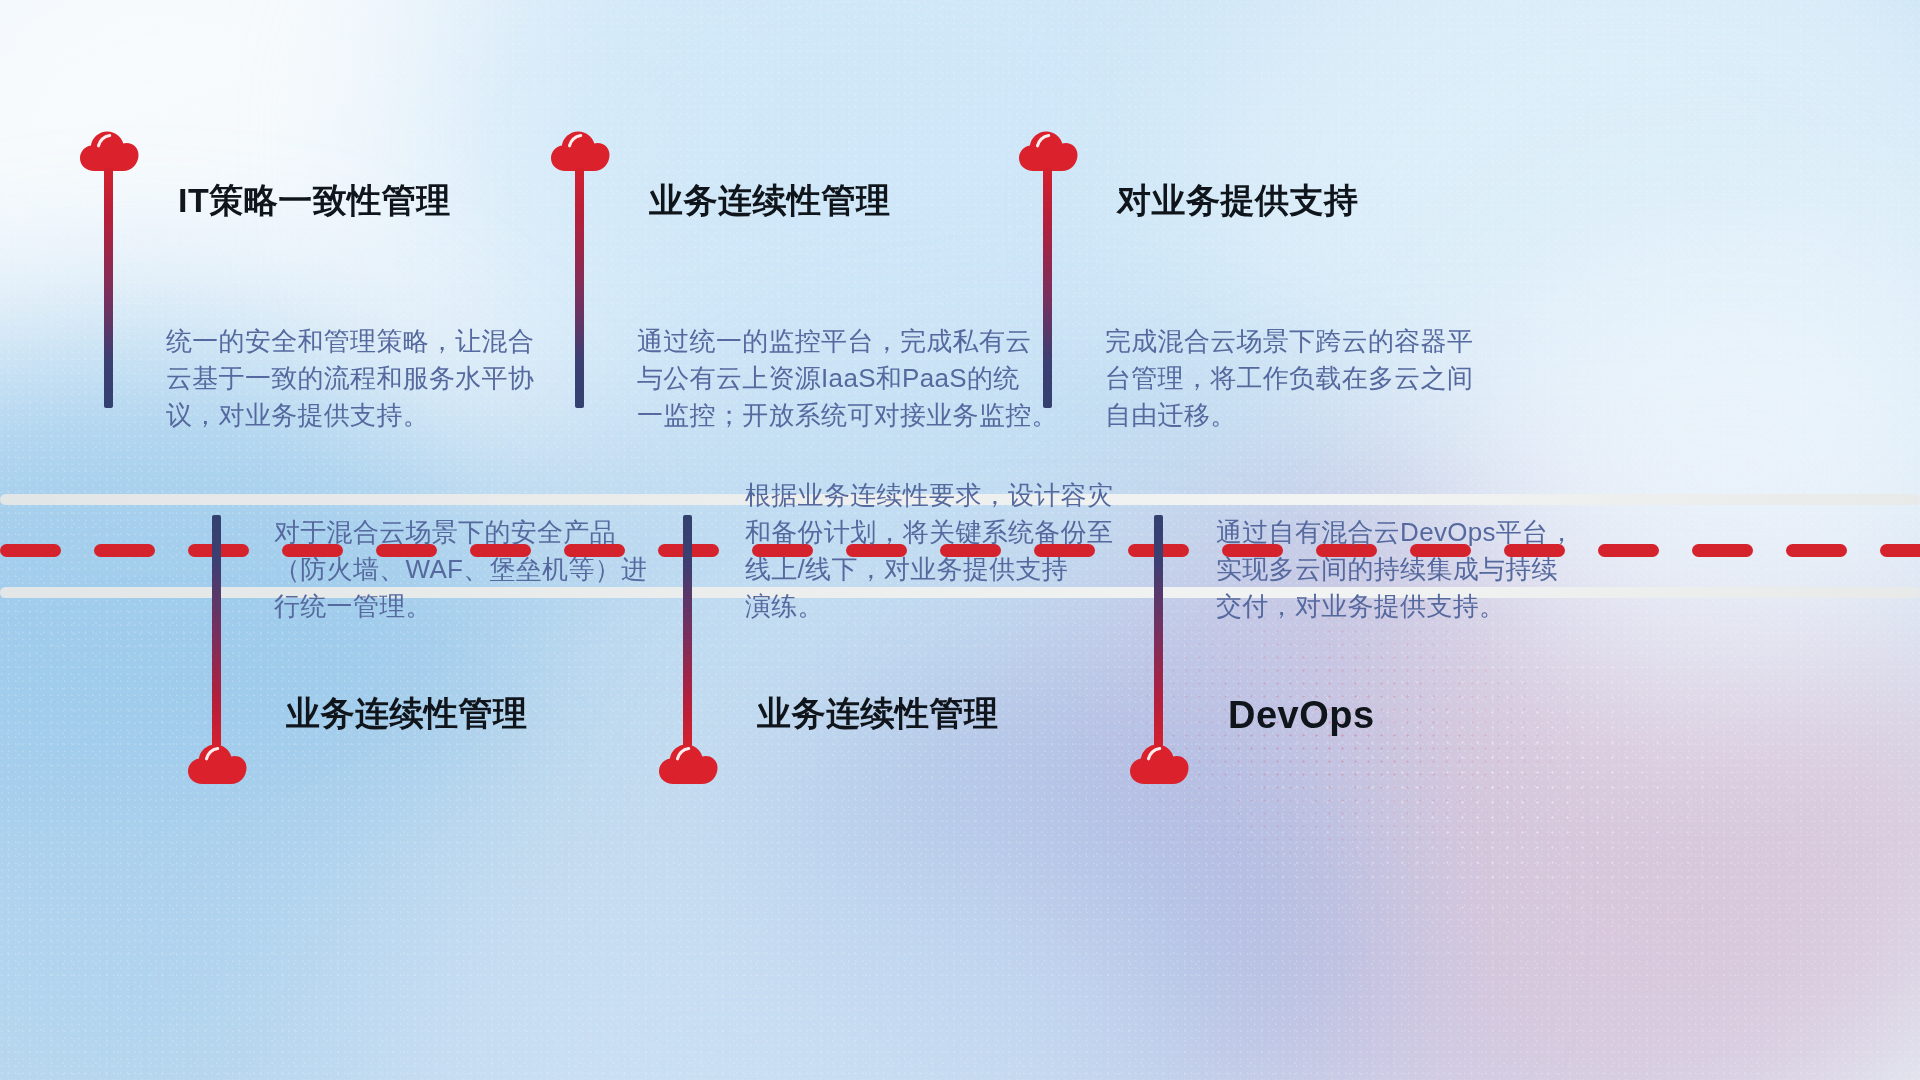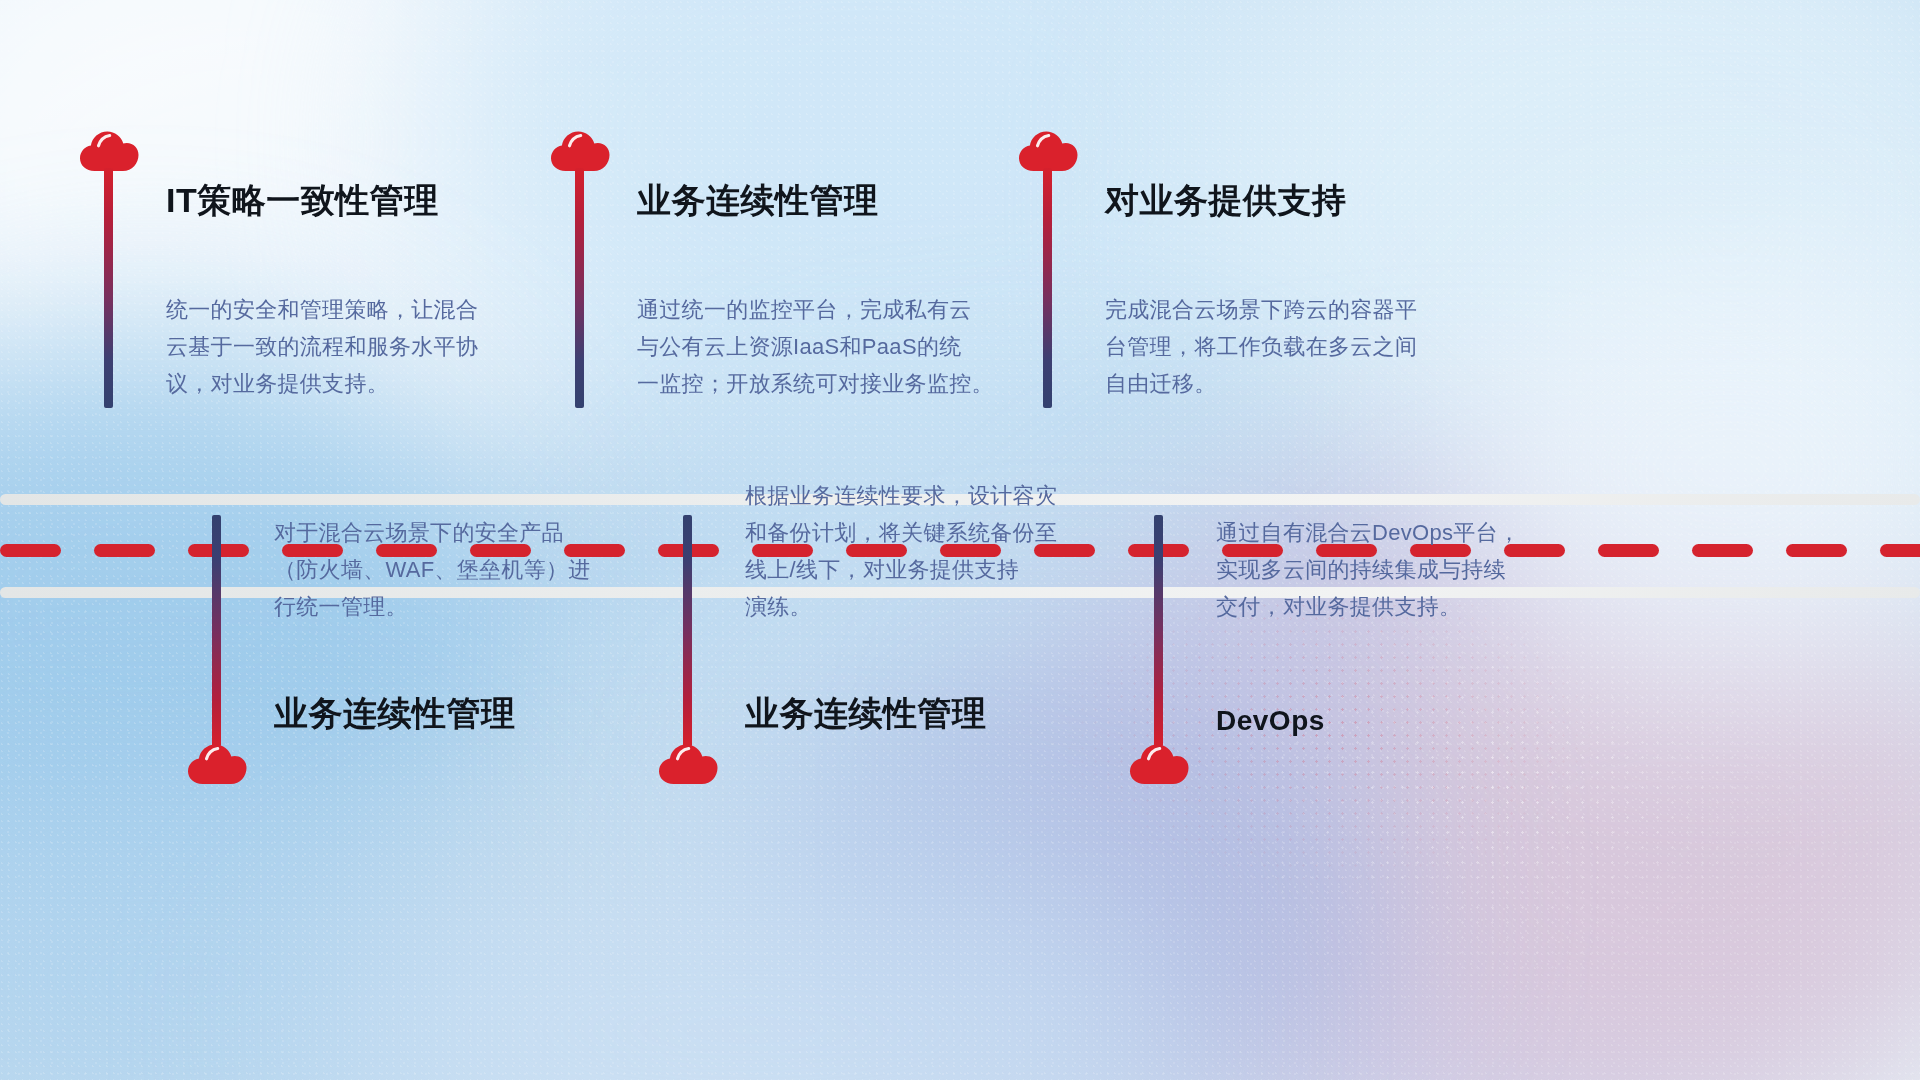--- a/index.html
+++ b/index.html
@@ -78,25 +78,26 @@
     width:9px; border-radius:2px;
     background:linear-gradient(180deg,#d6202c 0%,#b41f3b 22%,#76305f 55%,#3c3f72 80%,#33416f 100%);
   }
   .stem.up{
     background:linear-gradient(180deg,#33416f 0%,#3c3f72 20%,#76305f 50%,#b41f3b 80%,#d6202c 100%);
   }
 
   .title{
     font-size:34px; font-weight:700; color:#10151c; letter-spacing:.5px;
     white-space:nowrap;
-  }
-  .title.latin{ font-size:28px; }
+    margin-left:12px;
+  }
+  .title.latin{ font-size:38px; }
   .body{
-    font-size:22px; line-height:37px; color:#55699e; font-weight:400;
-    letter-spacing:.3px; white-space:pre-line;
+    font-size:26px; line-height:37px; color:#55699e; font-weight:400;
+    letter-spacing:.3px; white-space:pre-line;margin-top:32px;
   }
 
   
   .m-top .cloud-wrap{ position:absolute; left:0; top:0; }
   .m-top .stem{ position:absolute; left:26px; top:40px; height:240px; }
   .m-top .title{ position:absolute; left:88px; top:50px; }
   .m-top .body{ position:absolute; left:88px; top:163px; width:430px; }
 
   
   .m-bot .cloud-wrap{ position:absolute; left:0; bottom:0; }

